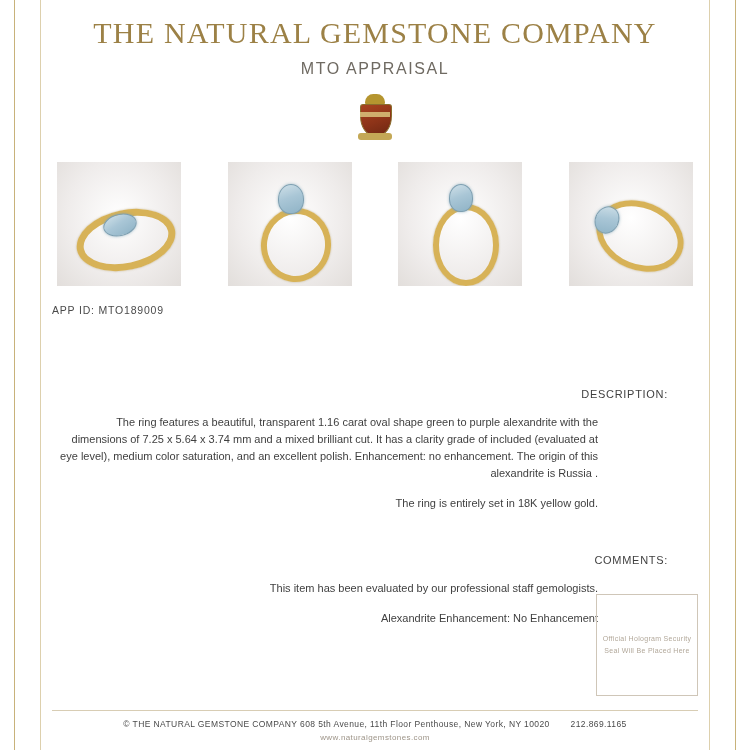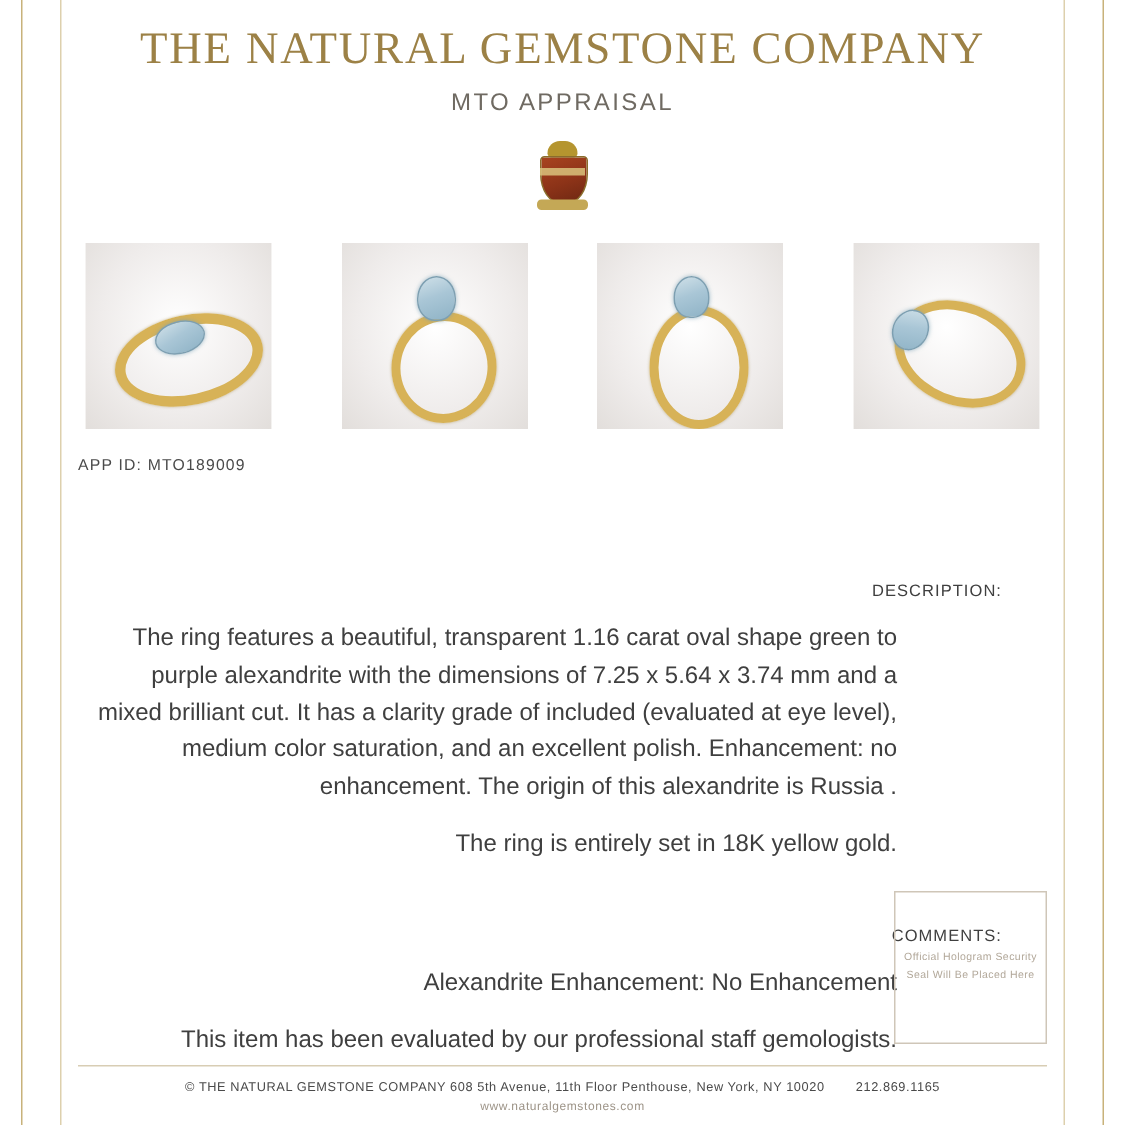--- a/index.html
+++ b/index.html
@@ -212,21 +212,21 @@
     padding-right: 30px;
     text-align: right;
   }
   .section-label {
     font-size: 11px;
     letter-spacing: .7px;
     color: #3f3f3f;
     margin-bottom: 14px;
   }
   .para {
-    font-size: 16px;
+    font-size: 11px;
     line-height: 1.55;
     color: #3f3f3f;
     margin: 0 0 13px 0;
     max-width: 540px;
   }
   .para.tight { margin-bottom: 13px; }
   .comments-label {
     font-size: 11px;
     letter-spacing: .7px;
     color: #3f3f3f;
@@ -336,22 +336,22 @@
     </div>
 
     <div class="appid">APP ID: MTO189009</div>
 
     <div class="body-block">
       <div class="section-label">DESCRIPTION:</div>
       <p class="para">The ring features a beautiful, transparent 1.16 carat oval shape green to purple alexandrite with the dimensions of 7.25 x 5.64 x 3.74 mm and a mixed brilliant cut. It has a clarity grade of included (evaluated at eye level), medium color saturation, and an excellent polish. Enhancement: no enhancement. The origin of this alexandrite is Russia .</p>
       <p class="para tight">The ring is entirely set in 18K yellow gold.</p>
 
       <div class="comments-label">COMMENTS:</div>
+      <p class="para tight">This item has been evaluated by our professional staff gemologists.</p>
       <p class="para tight">Alexandrite Enhancement: No Enhancement</p>
-      <p class="para tight">This item has been evaluated by our professional staff gemologists.</p>
     </div>
 
   </div>
 
   <div class="holo">
     <span>Official Hologram Security Seal Will Be Placed Here</span>
   </div>
 
   <div class="footer">
     <div class="hr"></div>

